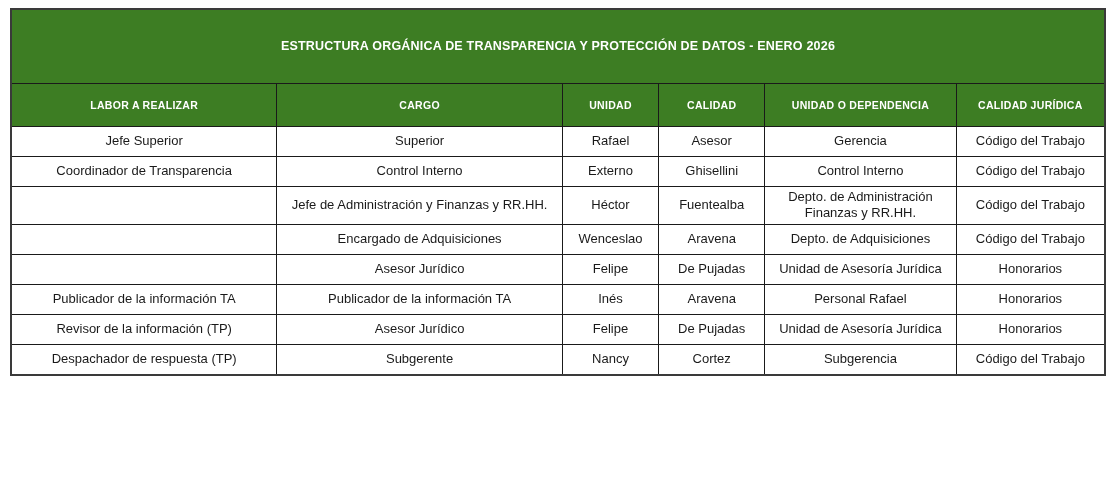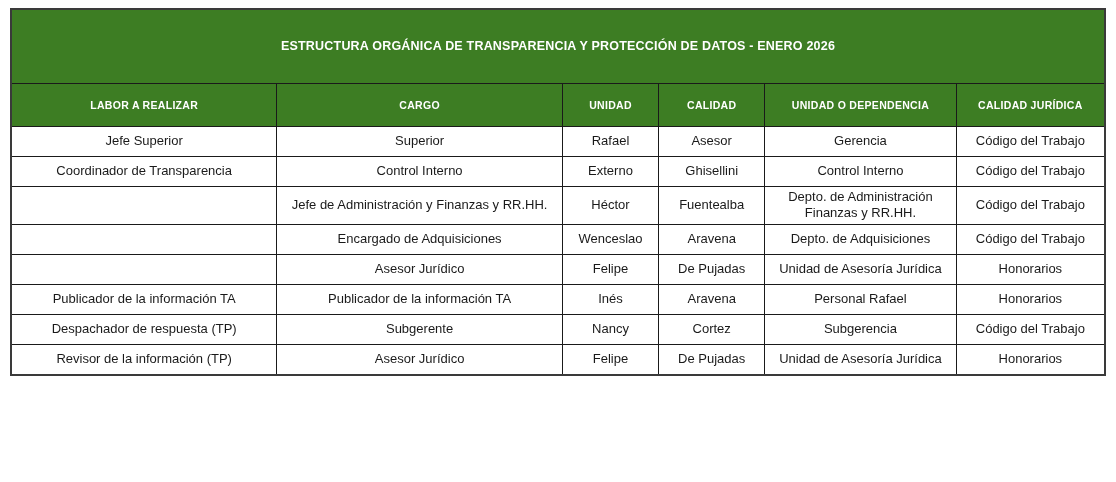--- a/index.html
+++ b/index.html
@@ -130,30 +130,30 @@
         </tr>
         <tr>
           <td>Publicador de la información TA</td>
           <td>Publicador de la información TA</td>
           <td>Inés</td>
           <td>Aravena</td>
           <td>Personal Rafael</td>
           <td>Honorarios</td>
         </tr>
         <tr>
+          <td>Revisor de la información (TP)</td>
+          <td>Asesor Jurídico</td>
+          <td>Felipe</td>
+          <td>De Pujadas</td>
+          <td>Unidad de Asesoría Jurídica</td>
+          <td>Honorarios</td>
+        </tr>
+        <tr>
           <td>Despachador de respuesta (TP)</td>
           <td>Subgerente</td>
           <td>Nancy</td>
           <td>Cortez</td>
           <td>Subgerencia</td>
           <td>Código del Trabajo</td>
         </tr>
-        <tr>
-          <td>Revisor de la información (TP)</td>
-          <td>Asesor Jurídico</td>
-          <td>Felipe</td>
-          <td>De Pujadas</td>
-          <td>Unidad de Asesoría Jurídica</td>
-          <td>Honorarios</td>
-        </tr>
       </tbody>
   </table>
 </div>
 
 </body></html>

